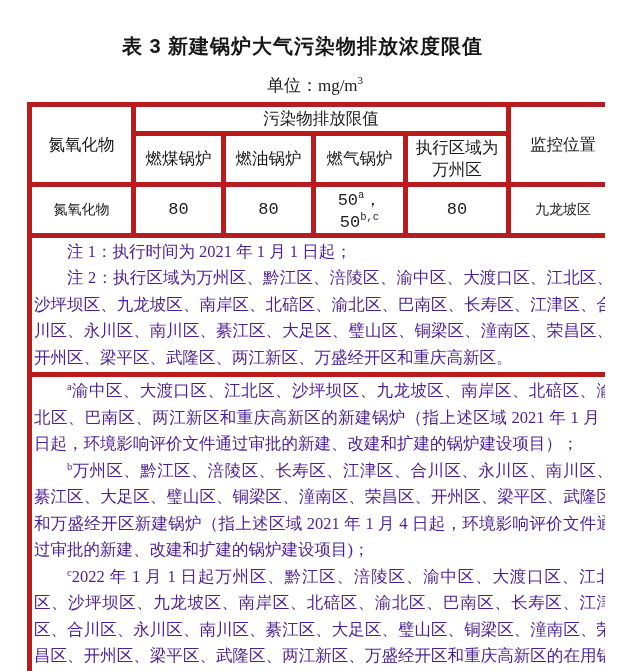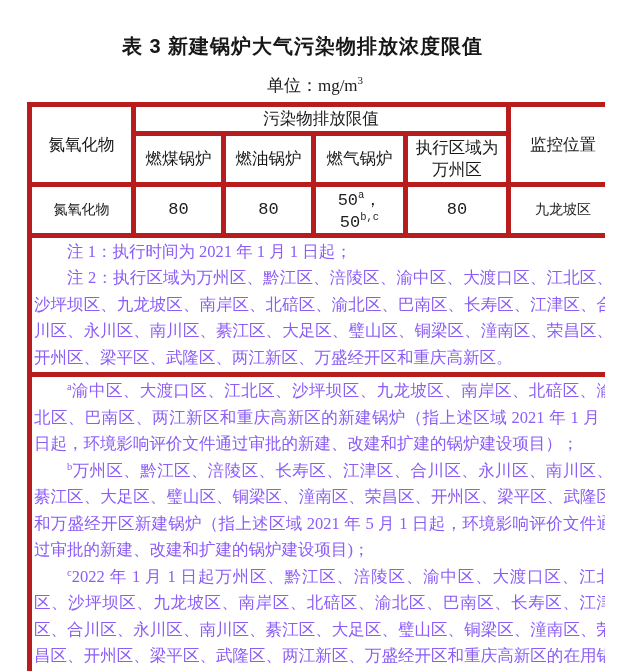--- a/index.html
+++ b/index.html
@@ -61,21 +61,21 @@
     font-size: 17px;
   }
   td.num sup { font-size: 10.5px; }
   td.notes-cell, td.foot-cell {
     text-align: justify;
     vertical-align: top;
     padding: 6px 9px 4px 9px;
     font-size: 16.5px;
     line-height: 26.5px;
     font-family: "Liberation Serif", "DejaVu Serif", serif;
-    color: #8b5cf6;
+    color: #4c1d95;
   }
   td.notes-cell { height: 134px; }
   td.foot-cell  { height: 326px; }
   .para { margin: 0; text-indent: 2em; text-align: justify; }
   .para sup { font-size: 10.5px; line-height: 0; }
 </style>
 </head>
 <body>
 
 <div class="page">
@@ -115,20 +115,20 @@
       </tr>
       <tr>
         <td class="notes-cell" colspan="6">
           <p class="para">注 1：执行时间为 2021 年 1 月 1 日起；</p>
           <p class="para">注 2：执行区域为万州区、黔江区、涪陵区、渝中区、大渡口区、江北区、沙坪坝区、九龙坡区、南岸区、北碚区、渝北区、巴南区、长寿区、江津区、合川区、永川区、南川区、綦江区、大足区、璧山区、铜梁区、潼南区、荣昌区、开州区、梁平区、武隆区、两江新区、万盛经开区和重庆高新区。</p>
         </td>
       </tr>
       <tr>
         <td class="foot-cell" colspan="6">
           <p class="para"><sup>a</sup><span>渝中区、大渡口区、江北区、沙坪坝区、九龙坡区、南岸区、北碚区、渝北区、巴南区、两江新区和重庆高新区的新建锅炉（指上述区域 2021 年 1 月 1 日起，环境影响评价文件通过审批的新建、改建和扩建的锅炉建设项目）；</span></p>
-          <p class="para"><sup>b</sup><span>万州区、黔江区、涪陵区、长寿区、江津区、合川区、永川区、南川区、綦江区、大足区、璧山区、铜梁区、潼南区、荣昌区、开州区、梁平区、武隆区和万盛经开区新建锅炉（指上述区域 2021 年 5 月 1 日起，环境影响评价文件通过审批的新建、改建和扩建的锅炉建设项目)；</span></p>
+          <p class="para"><sup>b</sup><span>万州区、黔江区、涪陵区、长寿区、江津区、合川区、永川区、南川区、綦江区、大足区、璧山区、铜梁区、潼南区、荣昌区、开州区、梁平区、武隆区和万盛经开区新建锅炉（指上述区域 2021 年 1 月 4 日起，环境影响评价文件通过审批的新建、改建和扩建的锅炉建设项目)；</span></p>
           <p class="para"><sup>c</sup><span>2022 年 1 月 1 日起万州区、黔江区、涪陵区、渝中区、大渡口区、江北区、沙坪坝区、九龙坡区、南岸区、北碚区、渝北区、巴南区、长寿区、江津区、合川区、永川区、南川区、綦江区、大足区、璧山区、铜梁区、潼南区、荣昌区、开州区、梁平区、武隆区、两江新区、万盛经开区和重庆高新区的在用锅炉（指上述区域 2020 年 12 月 31 日之前，已建成投产或环境影响评价文件已通过审批的锅炉）。</span></p>
         </td>
       </tr>
     </tbody>
   </table>
 
 </div>
 
 </body></html>

